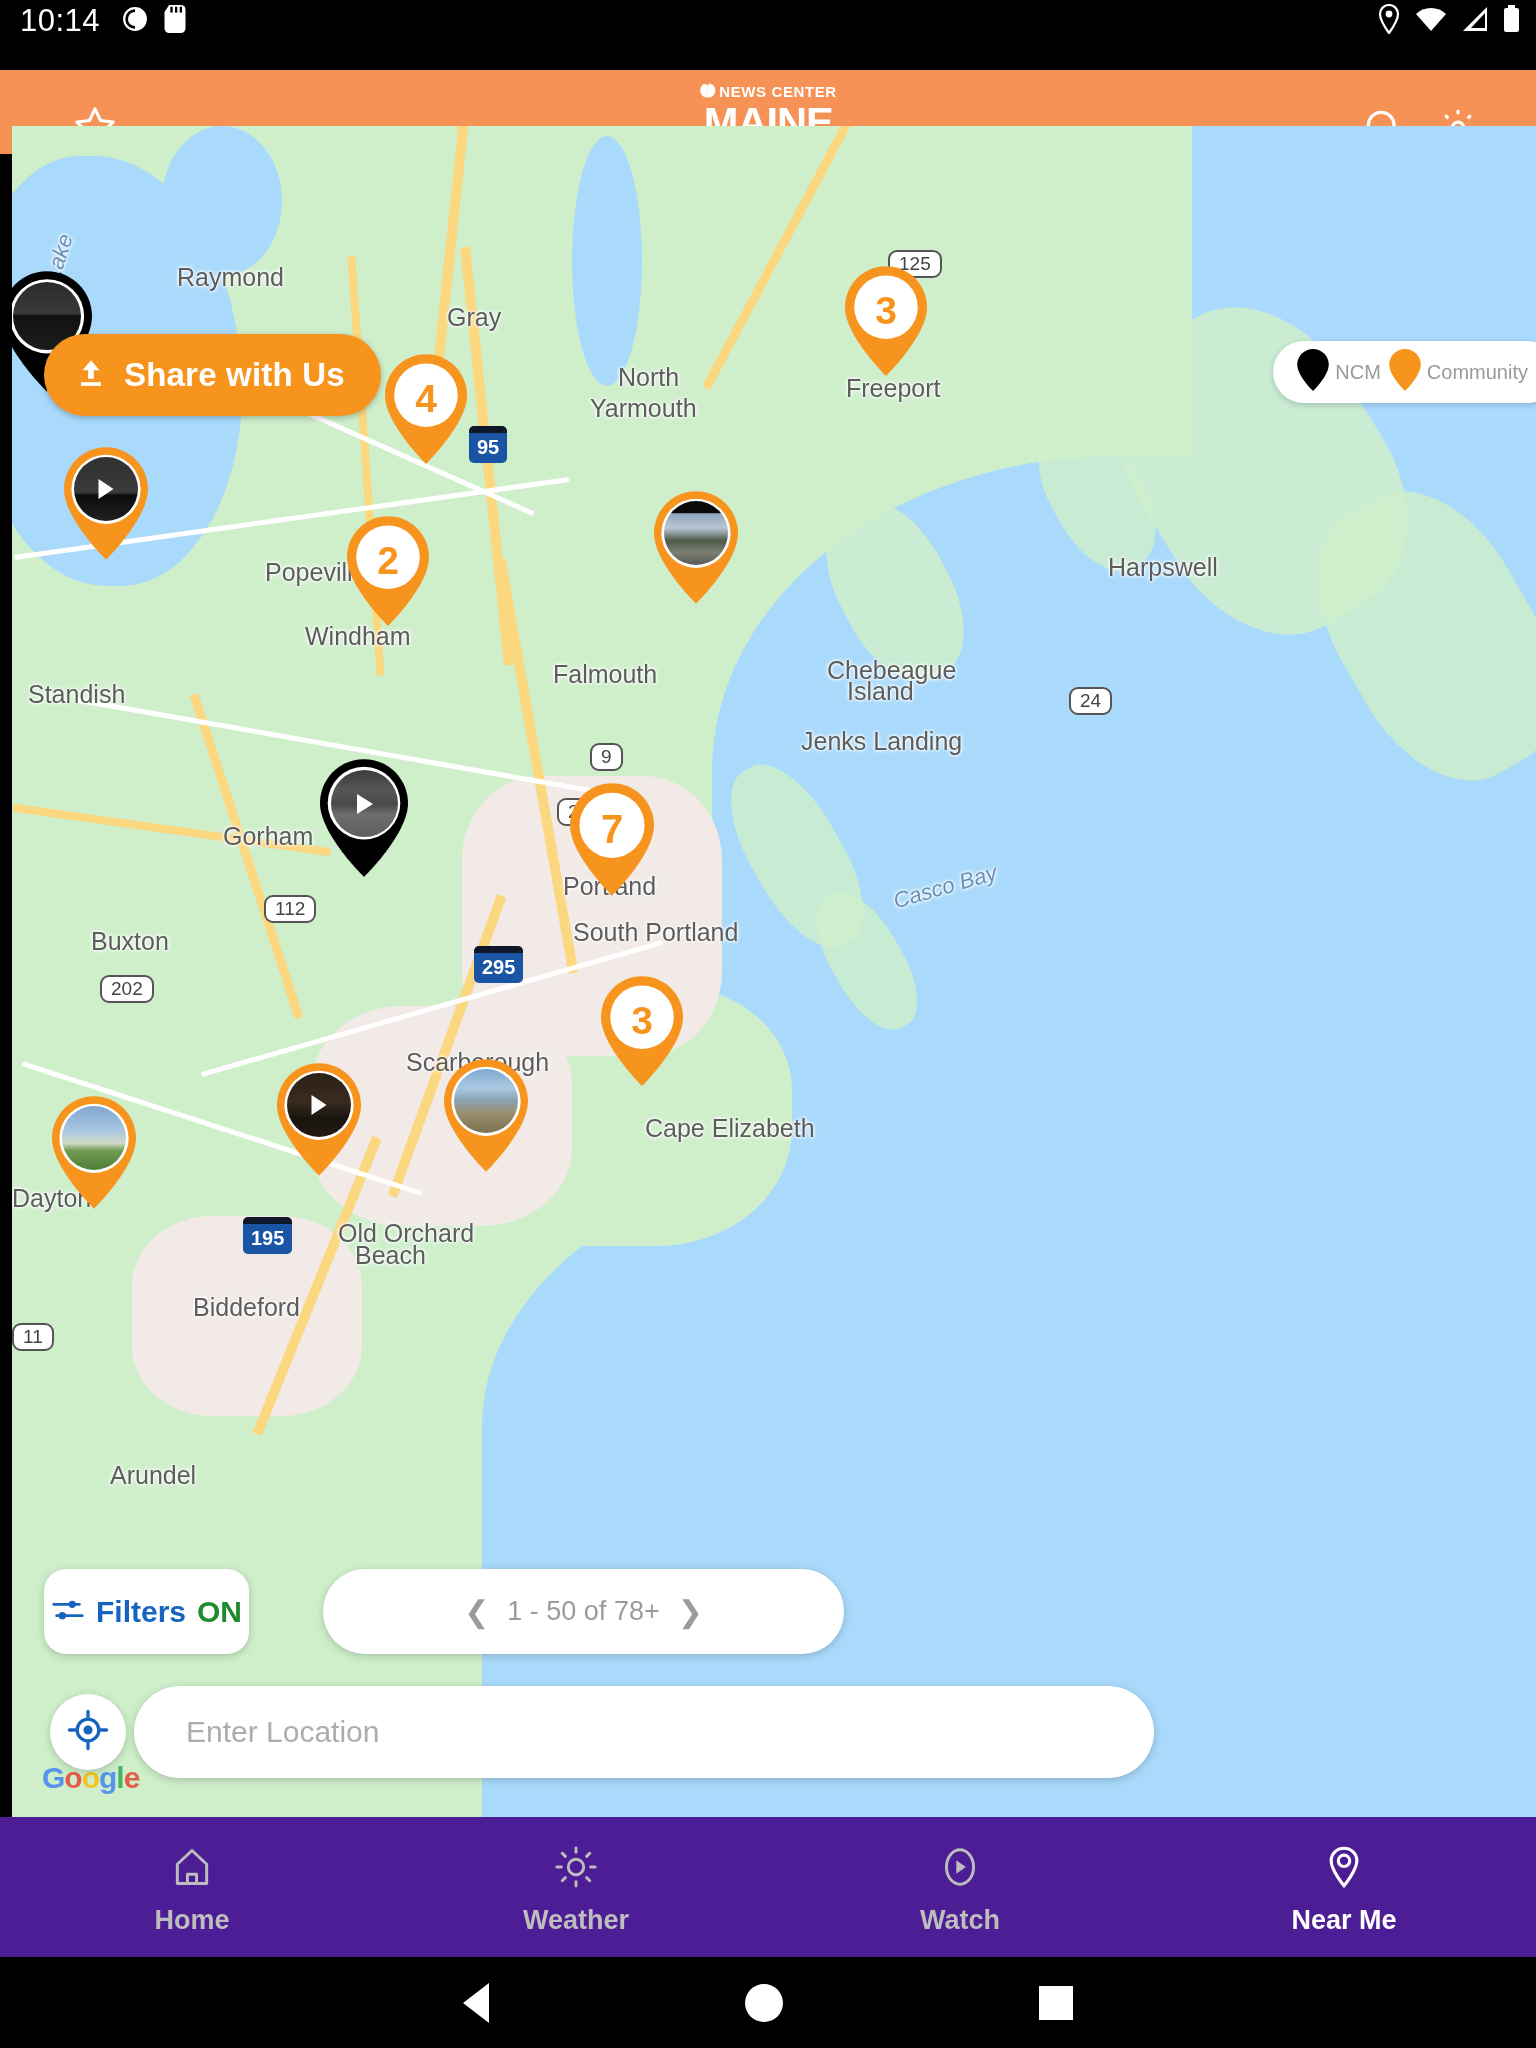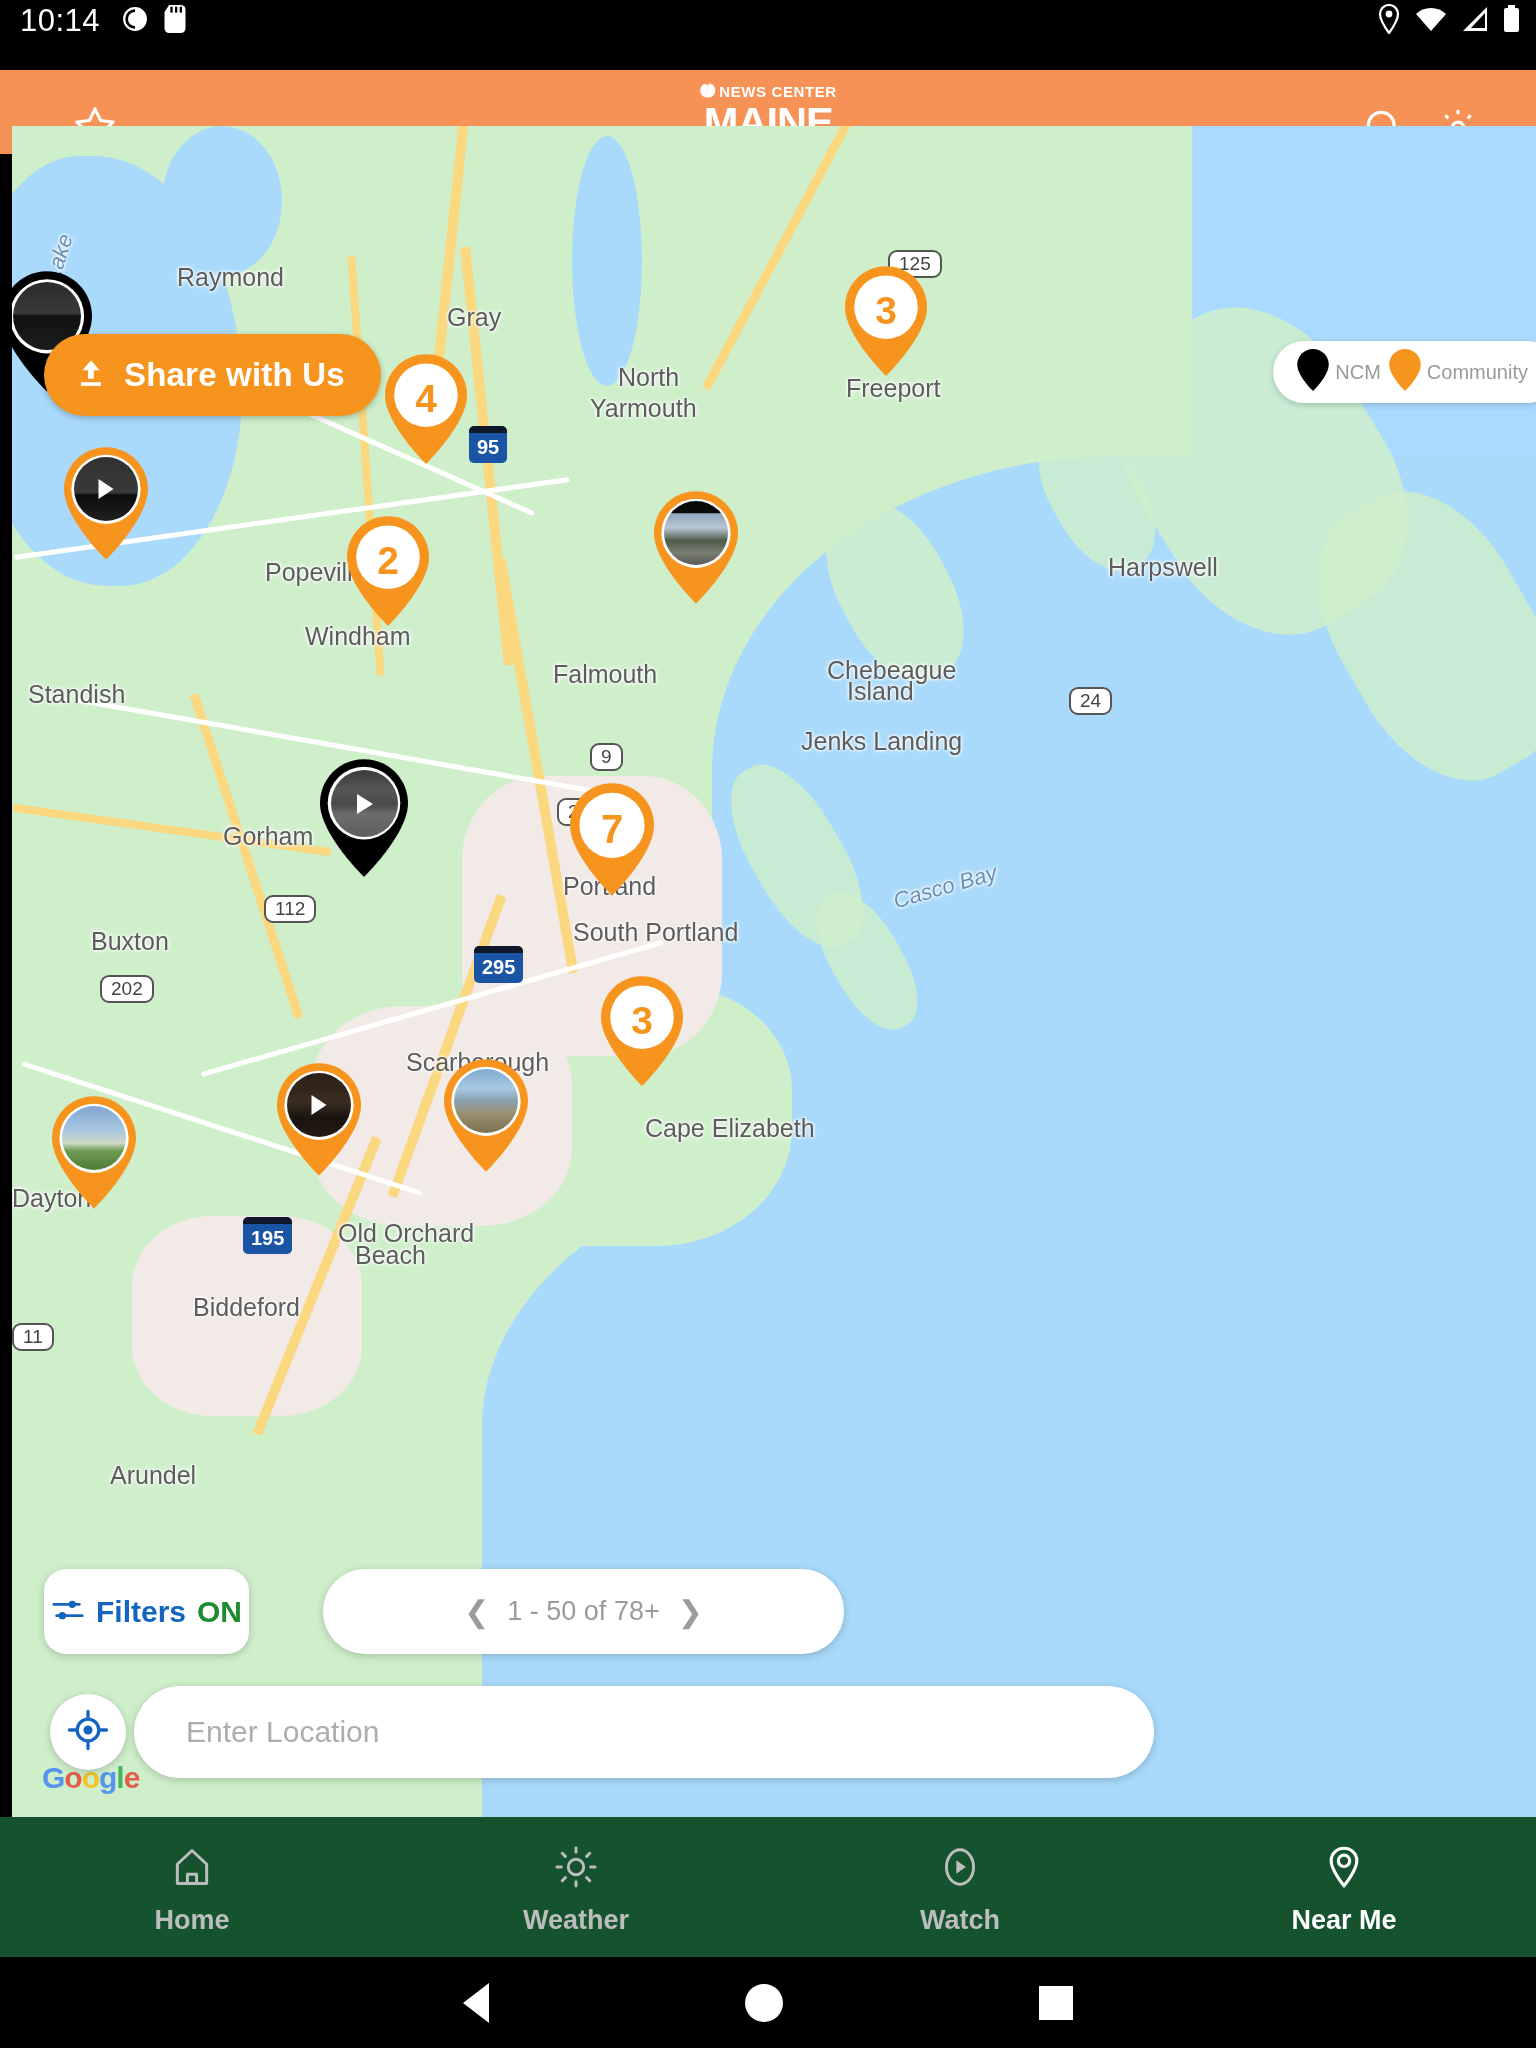--- a/index.html
+++ b/index.html
@@ -148,21 +148,21 @@
   .loc-input::placeholder { color:#ADADAD; }
 
   .gwatermark {
     position:absolute; left:30px; top:1635px;
     font-size:30px; font-weight:600; letter-spacing:-1px; opacity:.85;
   }
 
   
   .bottomnav {
     position:absolute; top:1817px; left:0; width:1536px; height:140px;
-    background:#14532d; display:flex;
+    background:#4c1d95; display:flex;
   }
   .nav-item {
     flex:1; display:flex; flex-direction:column; align-items:center;
     justify-content:center; gap:12px; padding-top:6px;
   }
   .nav-label { font-size:27px; font-weight:700; color:#BDBDBD; }
   .nav-item.active .nav-label { color:#FFFFFF; }
 
   
   .androidnav {

